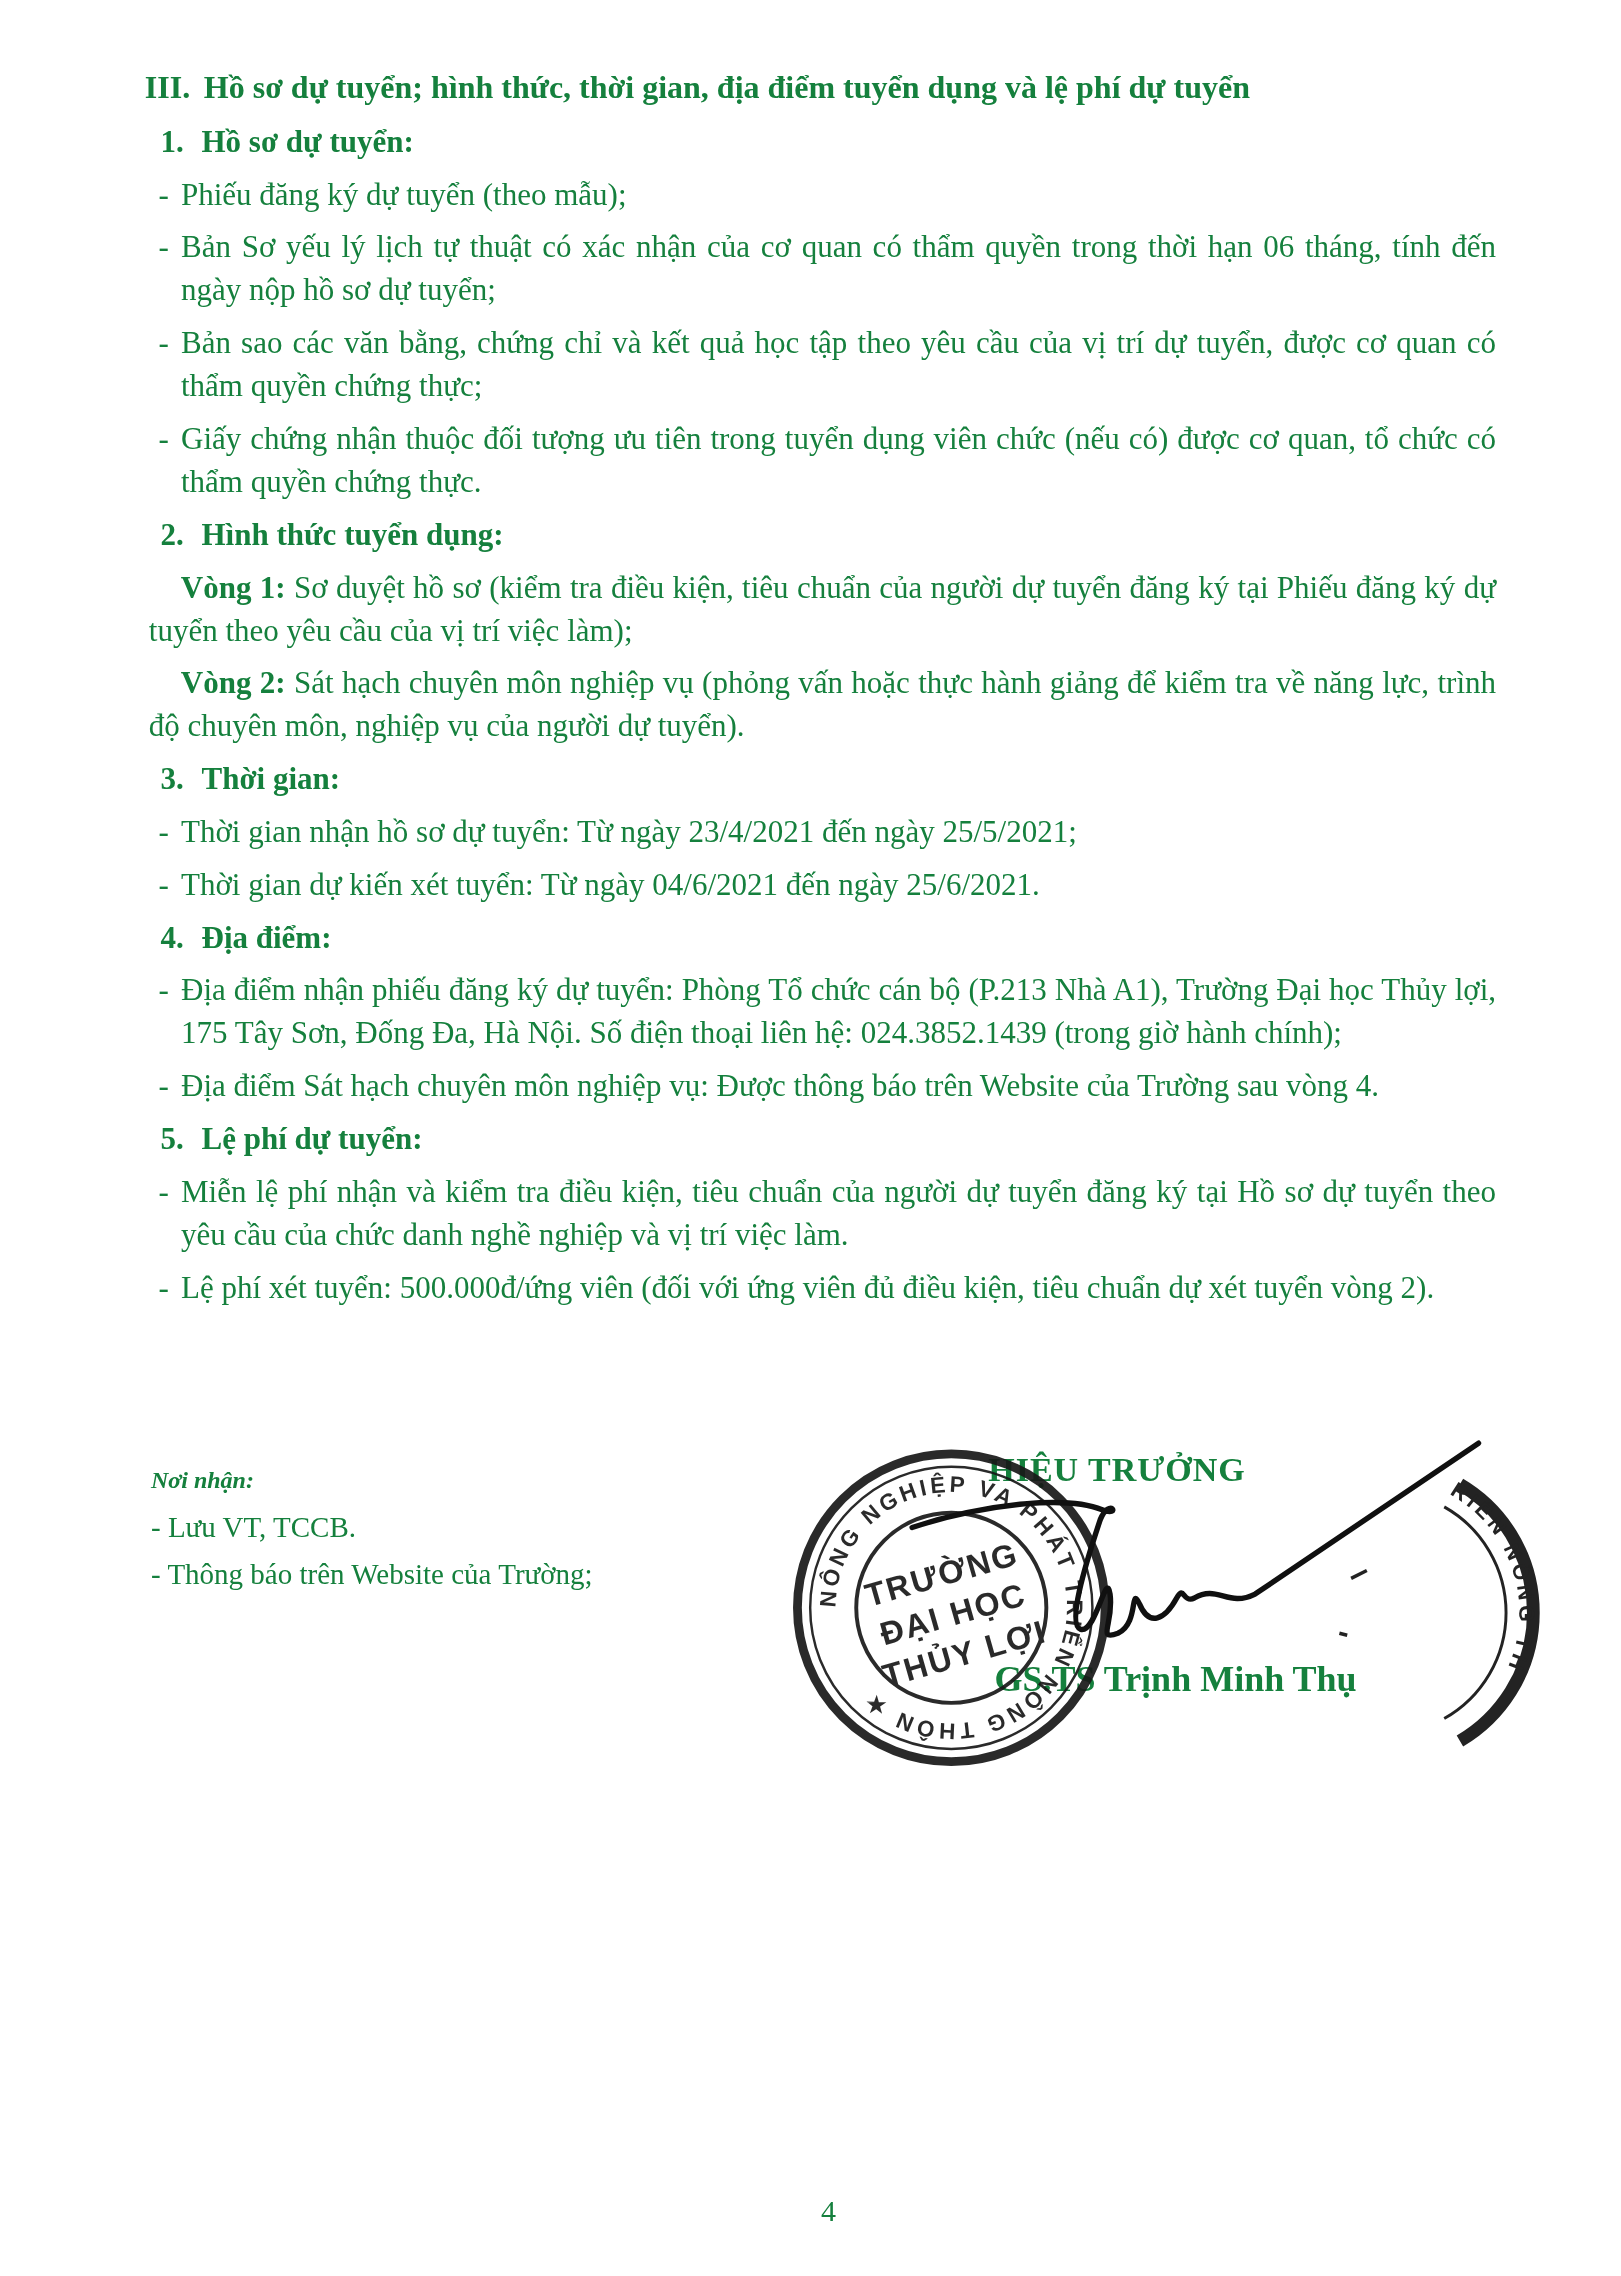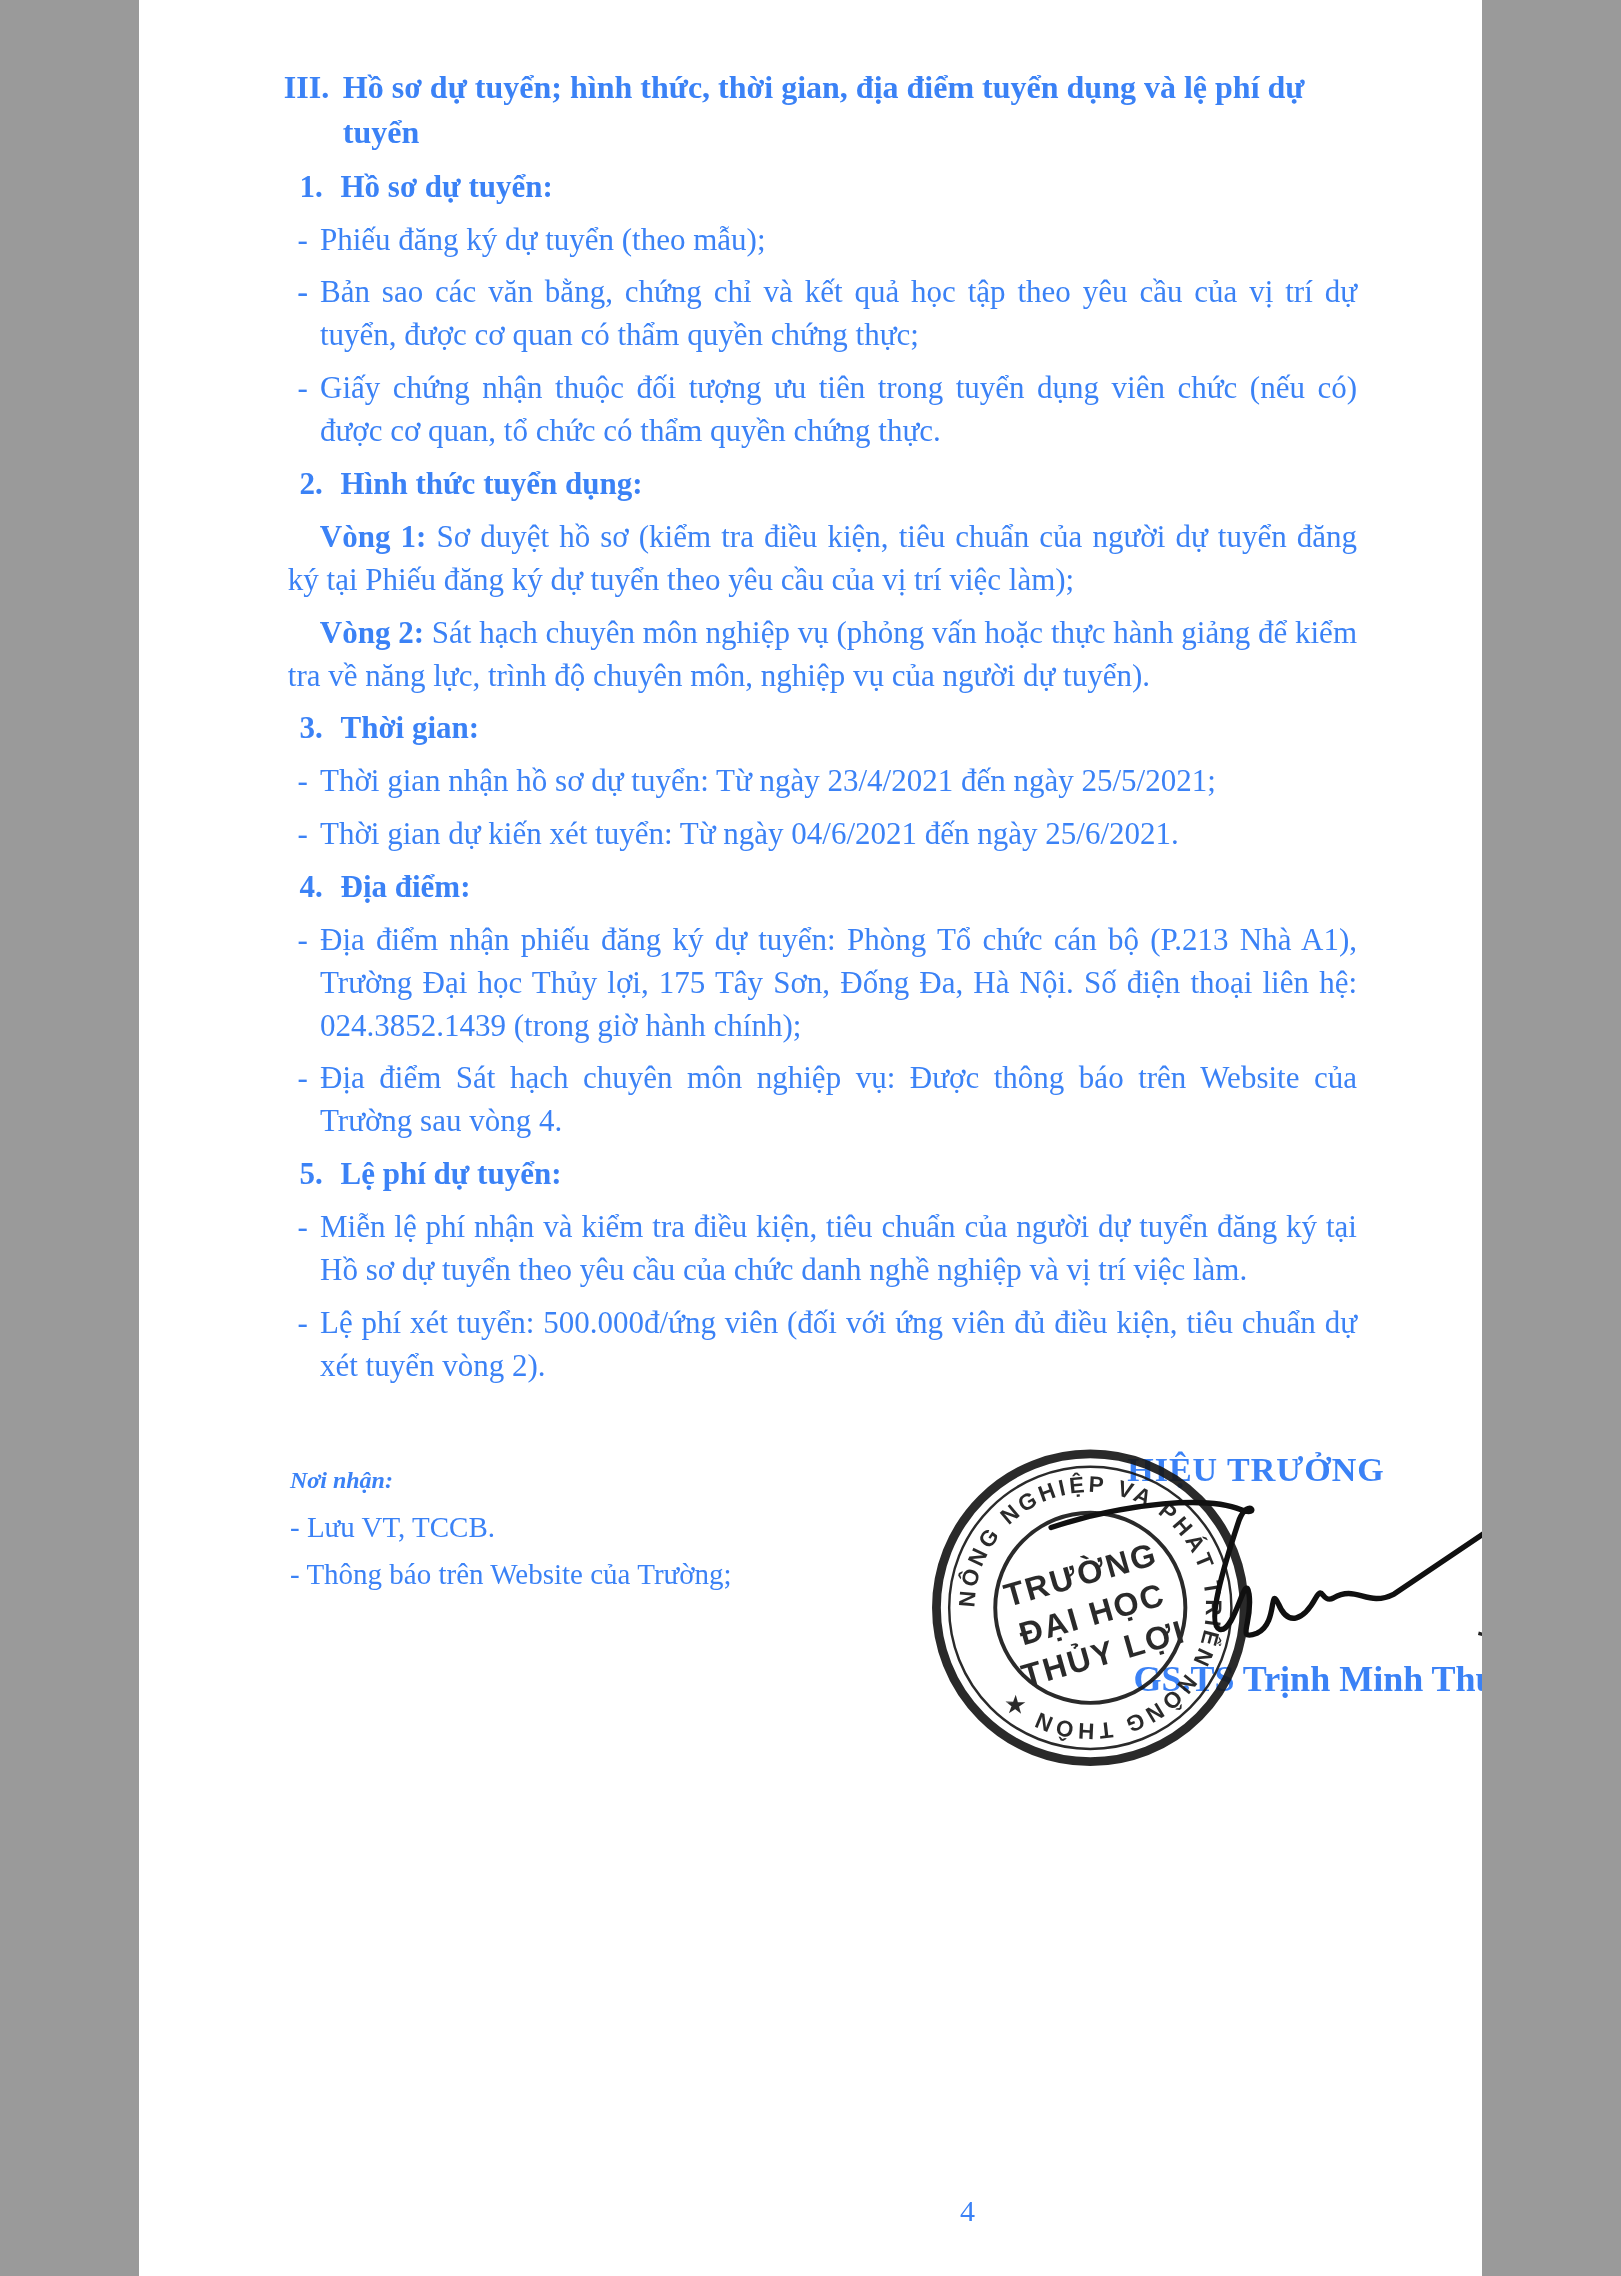--- a/index.html
+++ b/index.html
@@ -1,21 +1,21 @@
 <!DOCTYPE html>
 <html><head>
 <meta charset="utf-8">
 <style>
   html,body{margin:0;padding:0;background:#9a9a9a;}
   .page{
     position:relative;
-    width:1343px;height:2277px;
+    width:1621px;height:2277px;
     background:#ffffff;
     font-family:"Liberation Serif", serif;
-    color:#3b82f6;
+    color:#15803d;
     overflow:hidden;
     margin:0 auto;
   }
   .content{
     position:absolute;
     left:137px; right:125px; top:65px;
     font-size:31px; line-height:43px;
   }
   .heading{
     display:flex; font-weight:700; font-size:32px; line-height:45px;
@@ -73,20 +73,21 @@
       <span class="num">1.</span>
       <span>Hồ sơ dự tuyển:</span>
     </div>
     <ul class="blist">
       <li>
         <span class="dash">-</span>
         <span>Phiếu đăng ký dự tuyển (theo mẫu);</span>
       </li>
       <li>
         <span class="dash">-</span>
+        <span>Bản Sơ yếu lý lịch tự thuật có xác nhận của cơ quan có thẩm quyền trong thời hạn 06 tháng, tính đến ngày nộp hồ sơ dự tuyển;</span>
       </li>
       <li>
         <span class="dash">-</span>
         <span>Bản sao các văn bằng, chứng chỉ và kết quả học tập theo yêu cầu của vị trí dự tuyển, được cơ quan có thẩm quyền chứng thực;</span>
       </li>
       <li>
         <span class="dash">-</span>
         <span>Giấy chứng nhận thuộc đối tượng ưu tiên trong tuyển dụng viên chức (nếu có) được cơ quan, tổ chức có thẩm quyền chứng thực.</span>
       </li>
     </ul>

